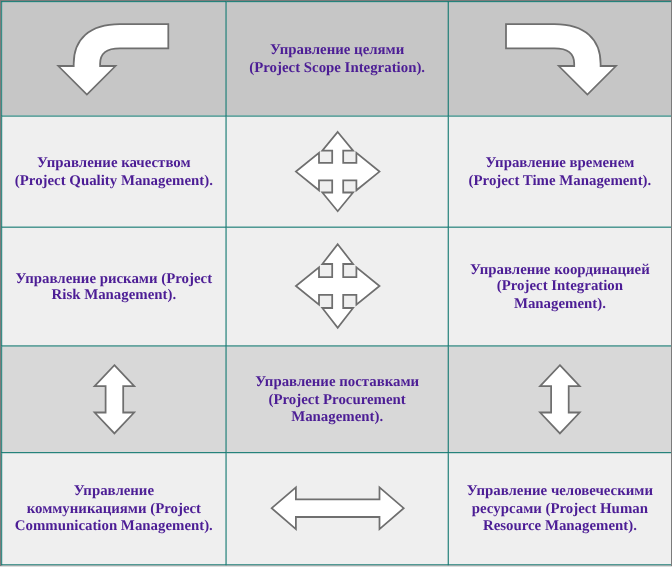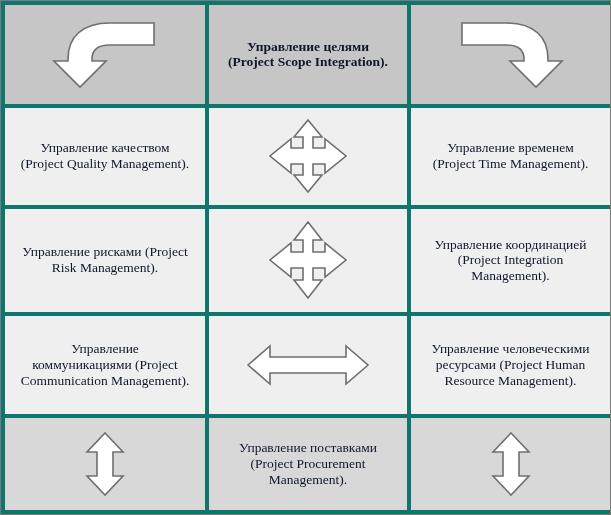--- a/index.html
+++ b/index.html
@@ -19,36 +19,37 @@
     background: #ffffff;
     overflow: hidden;
   }
   table.grid {
     width: 609px;
     height: 513px;
     border-collapse: collapse;
     table-layout: fixed;
   }
   table.grid td {
-    border: 4px solid #0f766e;
+    border: 1px solid #0f766e;
     vertical-align: middle;
     text-align: center;
     padding: 2px 6px;
     box-sizing: border-box;
     font-size: 13.5px;
     line-height: 1.18;
-    color: #0f172a;
+    color: #4c1d95;
   }
   td.shade-dark { background: #c6c6c6; }
   td.shade-light { background: #efefef; }
   td.shade-mid  { background: #d8d8d8; }
 
   .cell-text {
     display: block;
     white-space: pre-line;
+    font-weight: bold;
   }
   .bold { font-weight: bold; }
 
   .arrow-wrap {
     display: flex;
     align-items: center;
     justify-content: center;
     width: 100%;
     height: 100%;
   }
@@ -125,55 +126,55 @@
         </div>
       </td>
       <td class="shade-light" style="height:92px">
         <span class="cell-text">Управление координацией
 (Project Integration
 Management).</span>
       </td>
     </tr>
 
     <tr>
-      <td class="shade-light" style="height:87px">
-        <span class="cell-text">Управление
-коммуникациями (Project
-Communication Management).</span>
-      </td>
-      <td class="shade-light" style="height:87px">
-        <div class="arrow-wrap">
-          <svg class="arrow" width="128" height="46" viewBox="0 0 128 46" aria-hidden="true">
-            <path class="arrow-shape" d="M4 23 L26 4 L26 15 L102 15 L102 4 L124 23 L102 42 L102 31 L26 31 L26 42 Z"></path>
-          </svg>
-        </div>
-      </td>
-      <td class="shade-light" style="height:87px">
-        <span class="cell-text">Управление человеческими
-ресурсами (Project Human
-Resource Management).</span>
-      </td>
-    </tr>
-
-    <tr>
       <td class="shade-mid" style="height:82px">
         <div class="arrow-wrap">
           <svg class="arrow" width="44" height="68" viewBox="0 0 44 68" aria-hidden="true">
             <path class="arrow-shape" d="M22 3 L40 22 L30 22 L30 46 L40 46 L22 65 L4 46 L14 46 L14 22 L4 22 Z"></path>
           </svg>
         </div>
       </td>
       <td class="shade-mid" style="height:82px">
         <span class="cell-text">Управление поставками
 (Project Procurement
 Management).</span>
       </td>
       <td class="shade-mid" style="height:82px">
         <div class="arrow-wrap">
           <svg class="arrow" width="44" height="68" viewBox="0 0 44 68" aria-hidden="true">
             <path class="arrow-shape" d="M22 3 L40 22 L30 22 L30 46 L40 46 L22 65 L4 46 L14 46 L14 22 L4 22 Z"></path>
           </svg>
         </div>
       </td>
     </tr>
+
+    <tr>
+      <td class="shade-light" style="height:87px">
+        <span class="cell-text">Управление
+коммуникациями (Project
+Communication Management).</span>
+      </td>
+      <td class="shade-light" style="height:87px">
+        <div class="arrow-wrap">
+          <svg class="arrow" width="128" height="46" viewBox="0 0 128 46" aria-hidden="true">
+            <path class="arrow-shape" d="M4 23 L26 4 L26 15 L102 15 L102 4 L124 23 L102 42 L102 31 L26 31 L26 42 Z"></path>
+          </svg>
+        </div>
+      </td>
+      <td class="shade-light" style="height:87px">
+        <span class="cell-text">Управление человеческими
+ресурсами (Project Human
+Resource Management).</span>
+      </td>
+    </tr>
   </tbody>
     </table>
 </div>
 
 </body></html>

